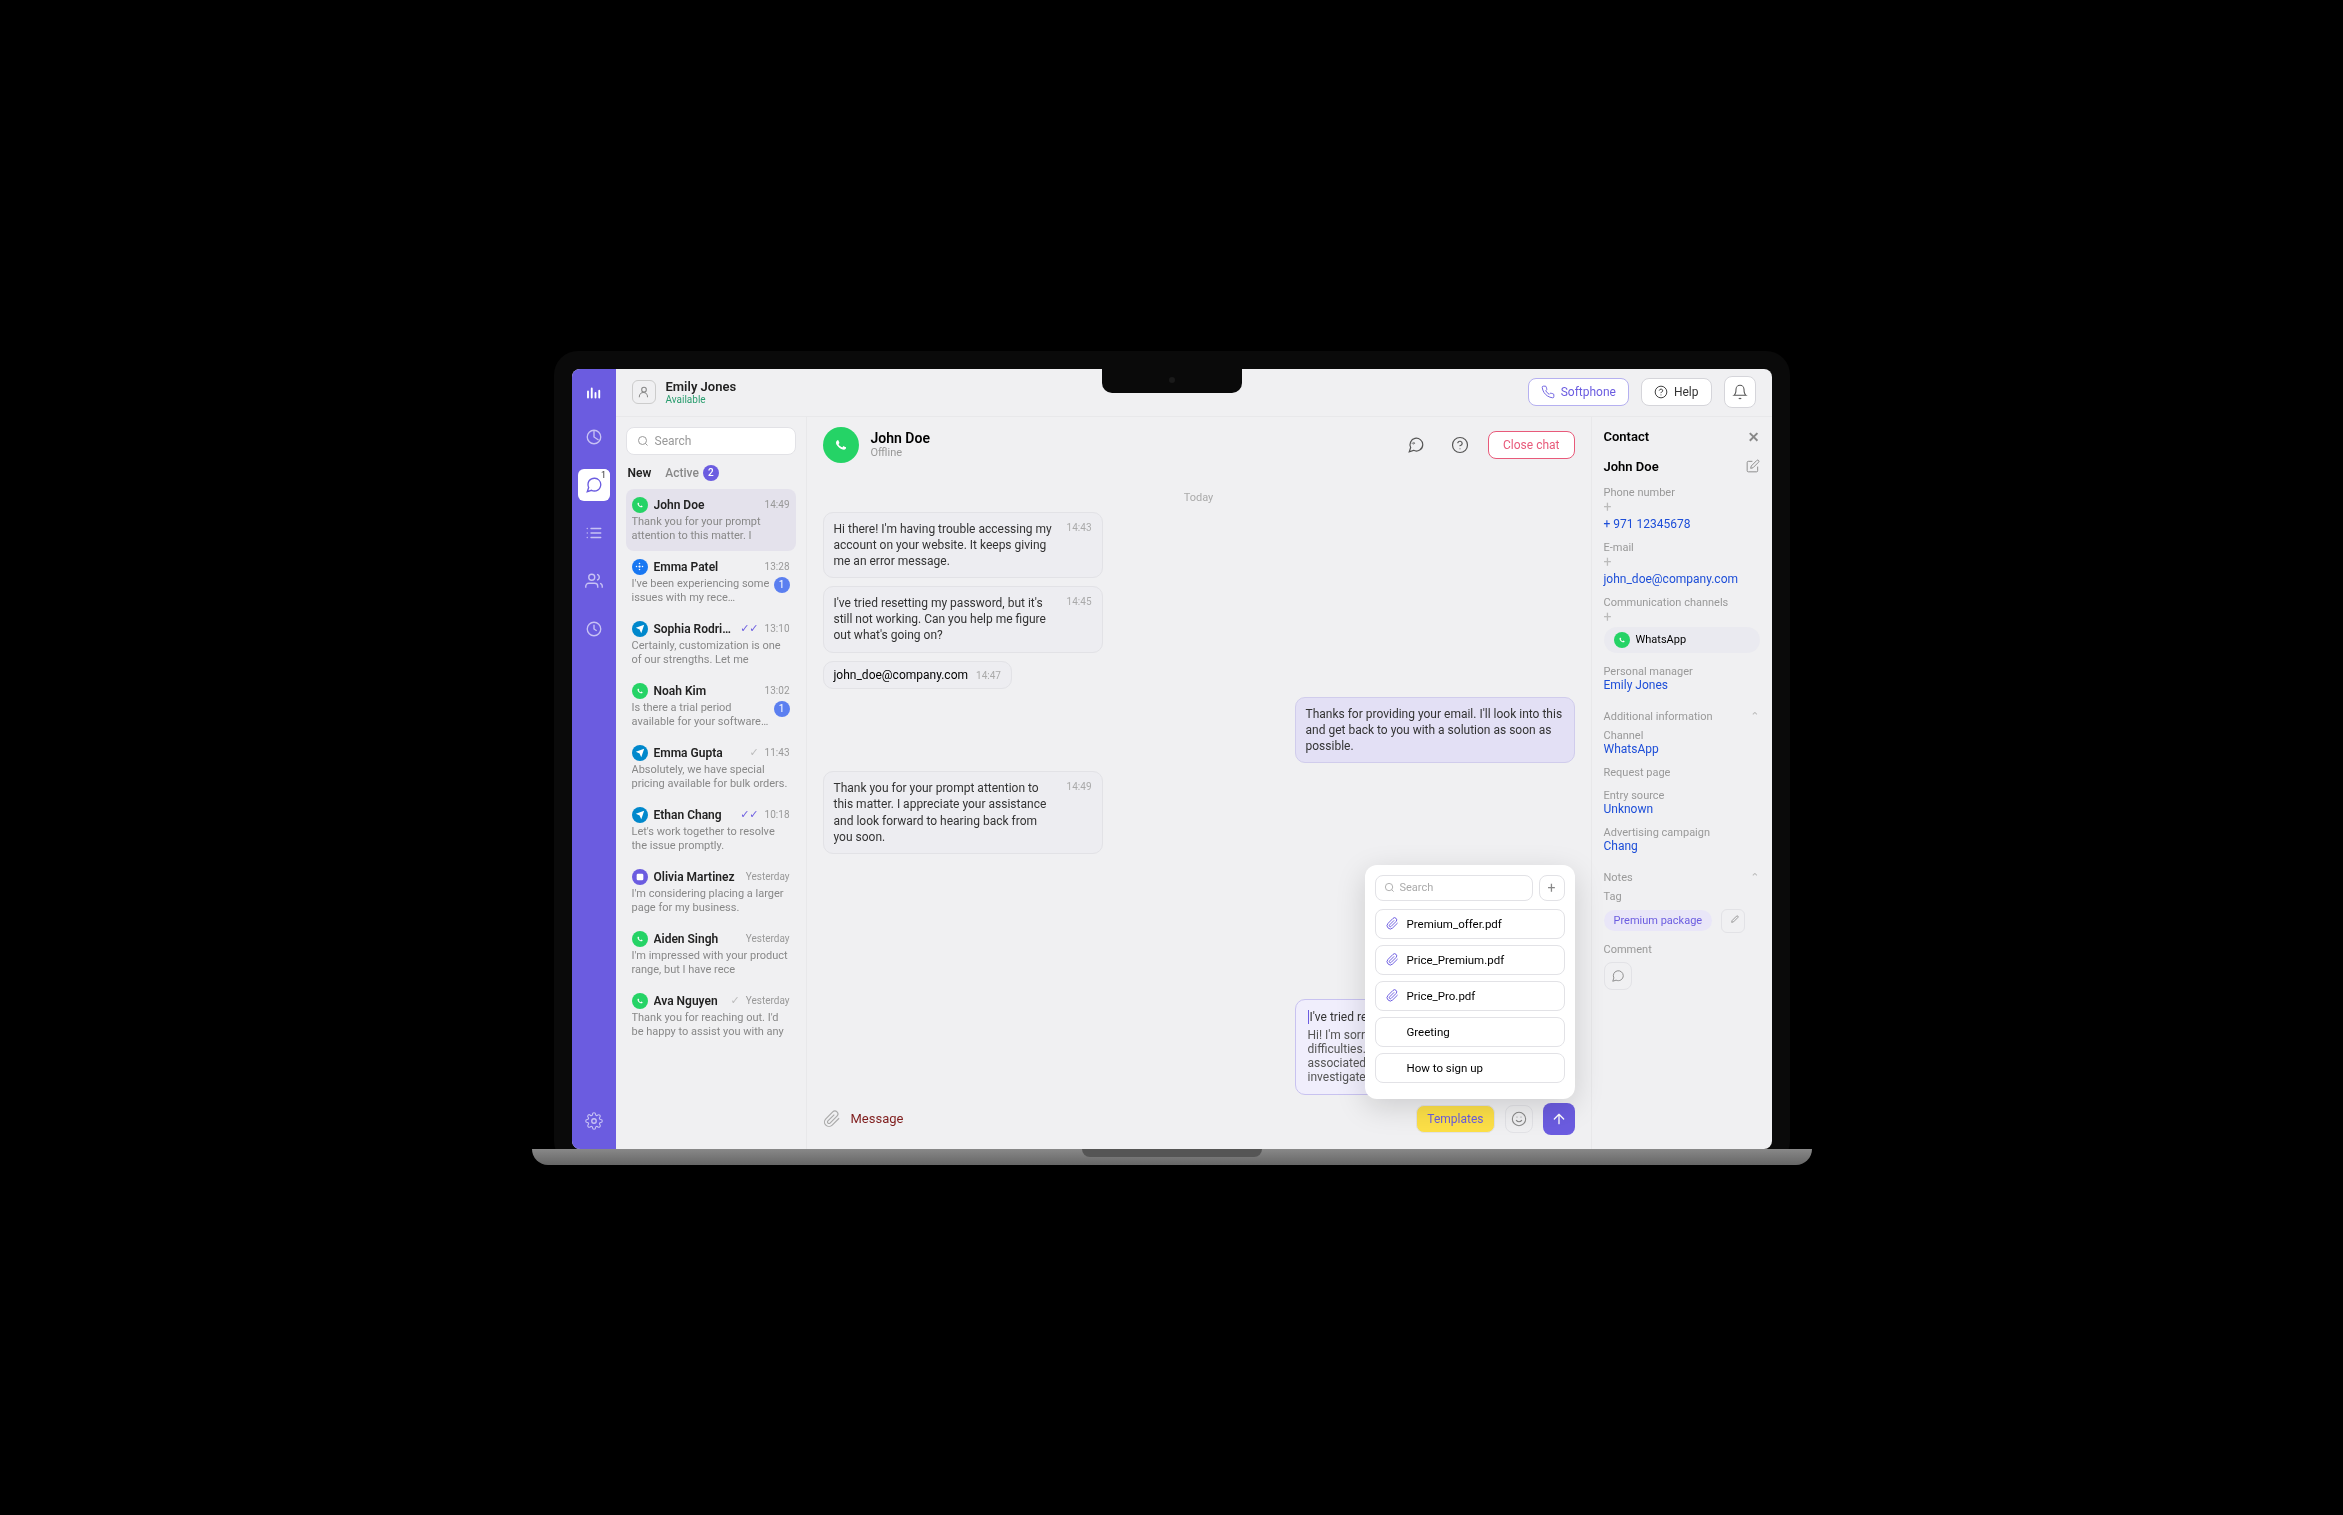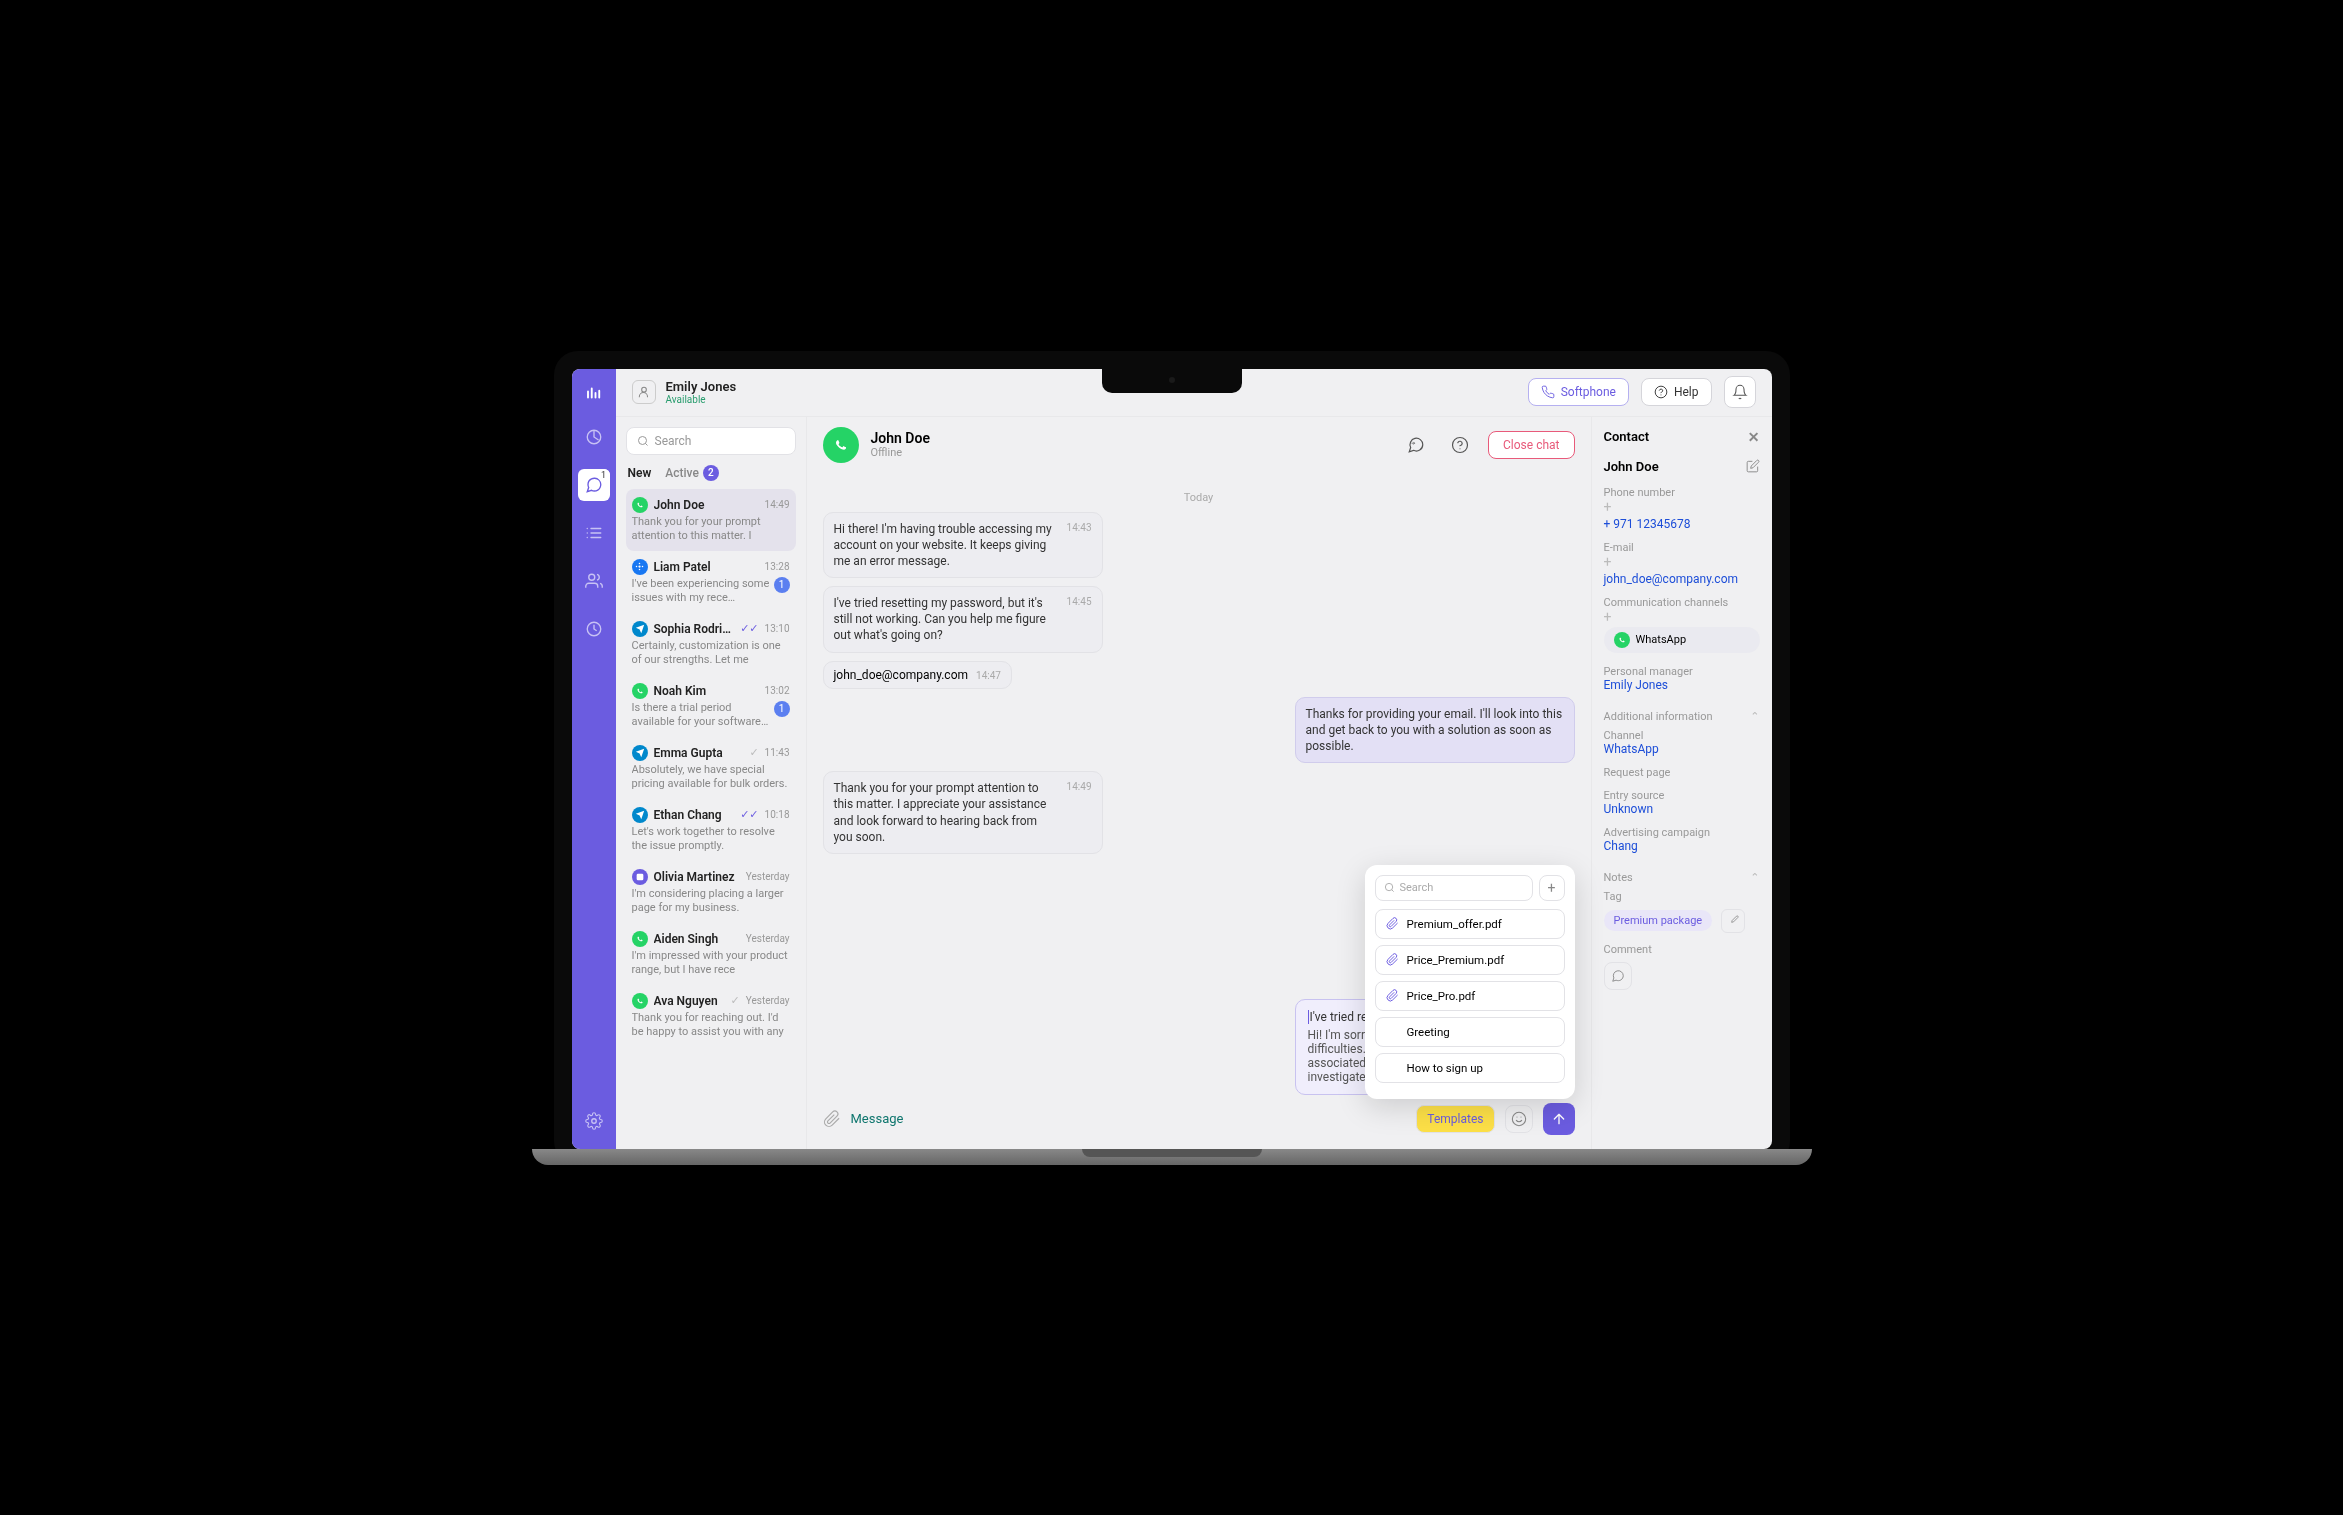--- a/index.html
+++ b/index.html
@@ -74,21 +74,21 @@
 .msg-time { position: absolute; top: 8px; right: 10px; font-size: 10px; color: #aaa; }
 .msg.with-time { padding-right: 46px; }
 .msg-email { display: inline-block; background: #ededf1; border: 1px solid #e2e2e6; border-radius: 10px; padding: 6px 10px; font-size: 12px; margin-bottom: 8px; position: relative; }
 .msg-email .msg-time { position: static; margin-left: 8px; }
 
 .composer-wrap { padding: 10px 16px 14px; position: relative; }
 .draft-box { background: #f0eefc; border: 1px solid #c8c2f0; border-radius: 10px; padding: 10px 12px; font-size: 12px; color: #555; margin-bottom: 8px; margin-left: auto; max-width: 280px; }
 .draft-head { color: #333; margin-bottom: 4px; }
 .draft-cursor { border-left: 1.5px solid #6b5ce0; padding-left: 1px; }
 .composer { display: flex; align-items: center; gap: 10px; }
-.compose-input { flex: 1; display: flex; align-items: center; gap: 8px; color: #0f766e; font-size: 13px; }
+.compose-input { flex: 1; display: flex; align-items: center; gap: 8px; color: #7f1d1d; font-size: 13px; }
 .templates-btn { background: #fde047; border: 1px solid #e2e2e6; border-radius: 8px; padding: 6px 10px; font-size: 12px; color: #6b5ce0; cursor: pointer; }
 .send-btn { width: 32px; height: 32px; background: #6b5ce0; border-radius: 8px; display: flex; align-items: center; justify-content: center; color: #fff; cursor: pointer; }
 .emoji-btn { width: 28px; height: 28px; border: 1px solid #e2e2e6; border-radius: 8px; display: flex; align-items: center; justify-content: center; color: #888; cursor: pointer; }
 
 
 .templates-pop { position: absolute; right: 16px; bottom: 50px; width: 210px; background: #fff; border-radius: 12px; box-shadow: 0 8px 30px rgba(0,0,0,0.15); padding: 10px; z-index: 50; }
 .pop-search { display: flex; gap: 6px; margin-bottom: 8px; }
 .pop-search-in { flex: 1; border: 1px solid #e2e2e6; border-radius: 8px; padding: 5px 8px; font-size: 11px; display: flex; align-items: center; gap: 5px; color: #aaa; }
 .pop-add { width: 26px; height: 26px; border: 1px solid #e2e2e6; border-radius: 8px; display: flex; align-items: center; justify-content: center; color: #888; cursor: pointer; font-size: 14px; }
 .tmpl-item { border: 1px solid #e2e2e6; border-radius: 8px; padding: 7px 10px; font-size: 11.5px; margin-bottom: 6px; display: flex; align-items: center; gap: 8px; cursor: pointer; }
@@ -250,21 +250,21 @@
     <div class="conv-head">
       <span class="chan-ic chan-fb">
                     <svg width="9" height="9" viewBox="0 0 24 24" fill="#fff">
                       <circle cx="12" cy="12" r="3"></circle>
                       <circle cx="12" cy="4" r="2"></circle>
                       <circle cx="12" cy="20" r="2"></circle>
                       <circle cx="4" cy="12" r="2"></circle>
                       <circle cx="20" cy="12" r="2"></circle>
                     </svg>
                   </span>
-      <span class="conv-name">Liam Patel</span>
+      <span class="conv-name">Emma Patel</span>
 
       <span class="conv-time">13:28</span>
     </div>
     <div class="conv-row2">
       <div class="conv-preview-wrap">
                     <div class="conv-preview">I've been experiencing some issues with my rece…</div>
                   </div>
       <span class="badge-blue">1</span>
     </div>
               </div>

